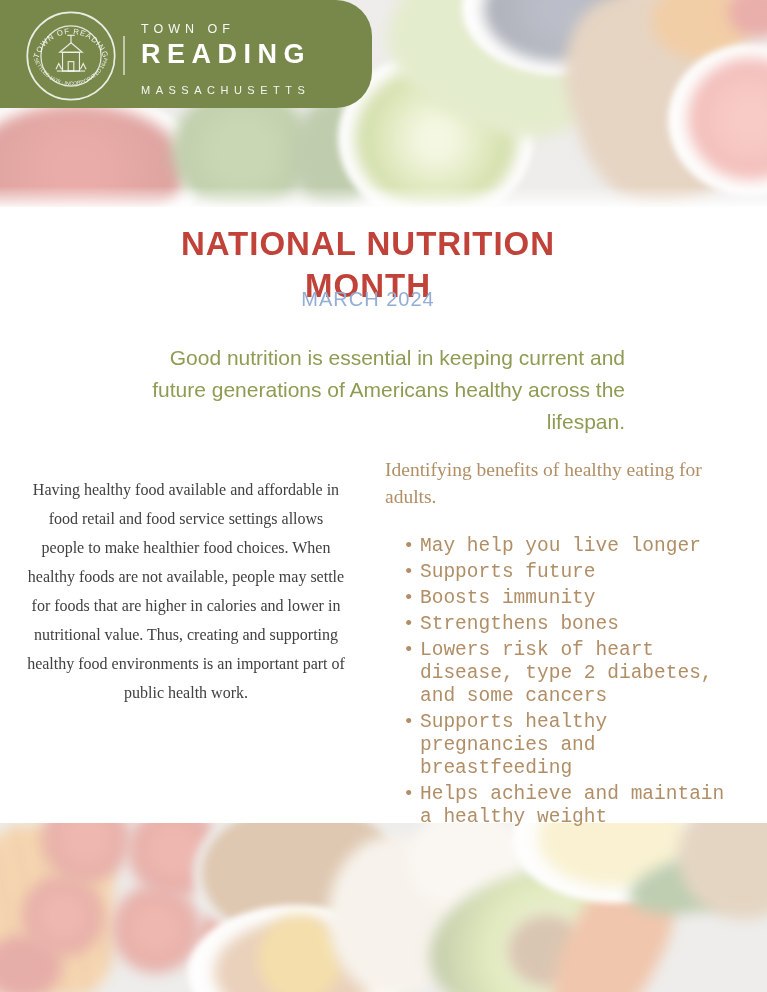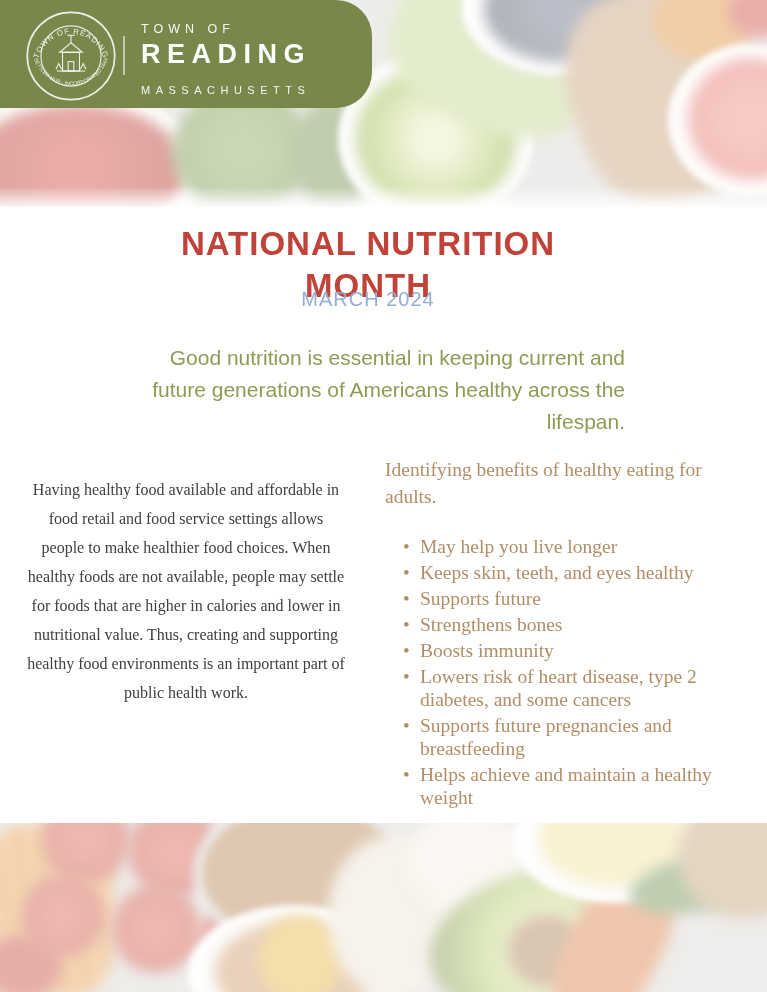--- a/index.html
+++ b/index.html
@@ -70,21 +70,21 @@
   .subtitle{position:absolute;left:133px;top:288px;width:470px;text-align:center;
             color:#93aed4;font-size:20px;letter-spacing:1px;}
   .intro{position:absolute;left:115px;top:321px;width:510px;text-align:right;
          color:#8d9c53;font-size:21px;line-height:32px;font-family:Liberation Sans, sans-serif;}
 
   
   .left-col{position:absolute;left:27px;top:451px;width:318px;text-align:center;
             color:#404040;font-size:16px;line-height:29px;font-family:"Liberation Serif",serif;margin-top:24px;}
   .right-col{position:absolute;left:385px;top:431px;width:362px;
              color:#b18e66;font-size:19.5px;line-height:27px;font-family:"Liberation Serif",serif;margin-top:25px;}
-  .right-col ul{list-style:none;margin:25px 0 0 0;padding:0 0 0 18px;line-height:23px;}
+  .right-col ul{list-style:none;margin:25px 0 0 0;padding:0 0 0 18px;line-height:23px;font-family:Liberation Mono, monospace;}
   .right-col li{position:relative;padding-left:17px;margin-bottom:3px;}
   .right-col li::before{content:"•";position:absolute;left:0;top:0;font-size:19px;color:#b18e66;}
 </style>
 </head>
 <body>
 
 <div class="page">
 
   <div class="photo-band photo-top">
     <i class="plate plate-pom"></i>
@@ -166,23 +166,22 @@
   <h1 class="title">NATIONAL NUTRITION MONTH</h1>
   <div class="subtitle">MARCH 2024</div>
   <p class="intro">Good nutrition is essential in keeping current and future generations of Americans healthy across the lifespan.</p>
 
   <p class="left-col">Having healthy food available and affordable in food retail and food service settings allows people to make healthier food choices. When healthy foods are not available, people may settle for foods that are higher in calories and lower in nutritional value. Thus, creating and supporting healthy food environments is an important part of public health work.</p>
 
   <div class="right-col">
     <div>Identifying benefits of healthy eating for adults.</div>
     <ul>
       <li>May help you live longer</li>
-      <li>Keeps skin, teeth, and eyes healthy</li>
       <li>Supports future</li>
+      <li>Boosts immunity</li>
       <li>Strengthens bones</li>
-      <li>Boosts immunity</li>
       <li>Lowers risk of heart disease, type 2 diabetes, and some cancers</li>
-      <li>Supports future pregnancies and breastfeeding</li>
+      <li>Supports healthy pregnancies and breastfeeding</li>
       <li>Helps achieve and maintain a healthy weight</li>
     </ul>
   </div>
 
 </div>
 
 </body></html>

